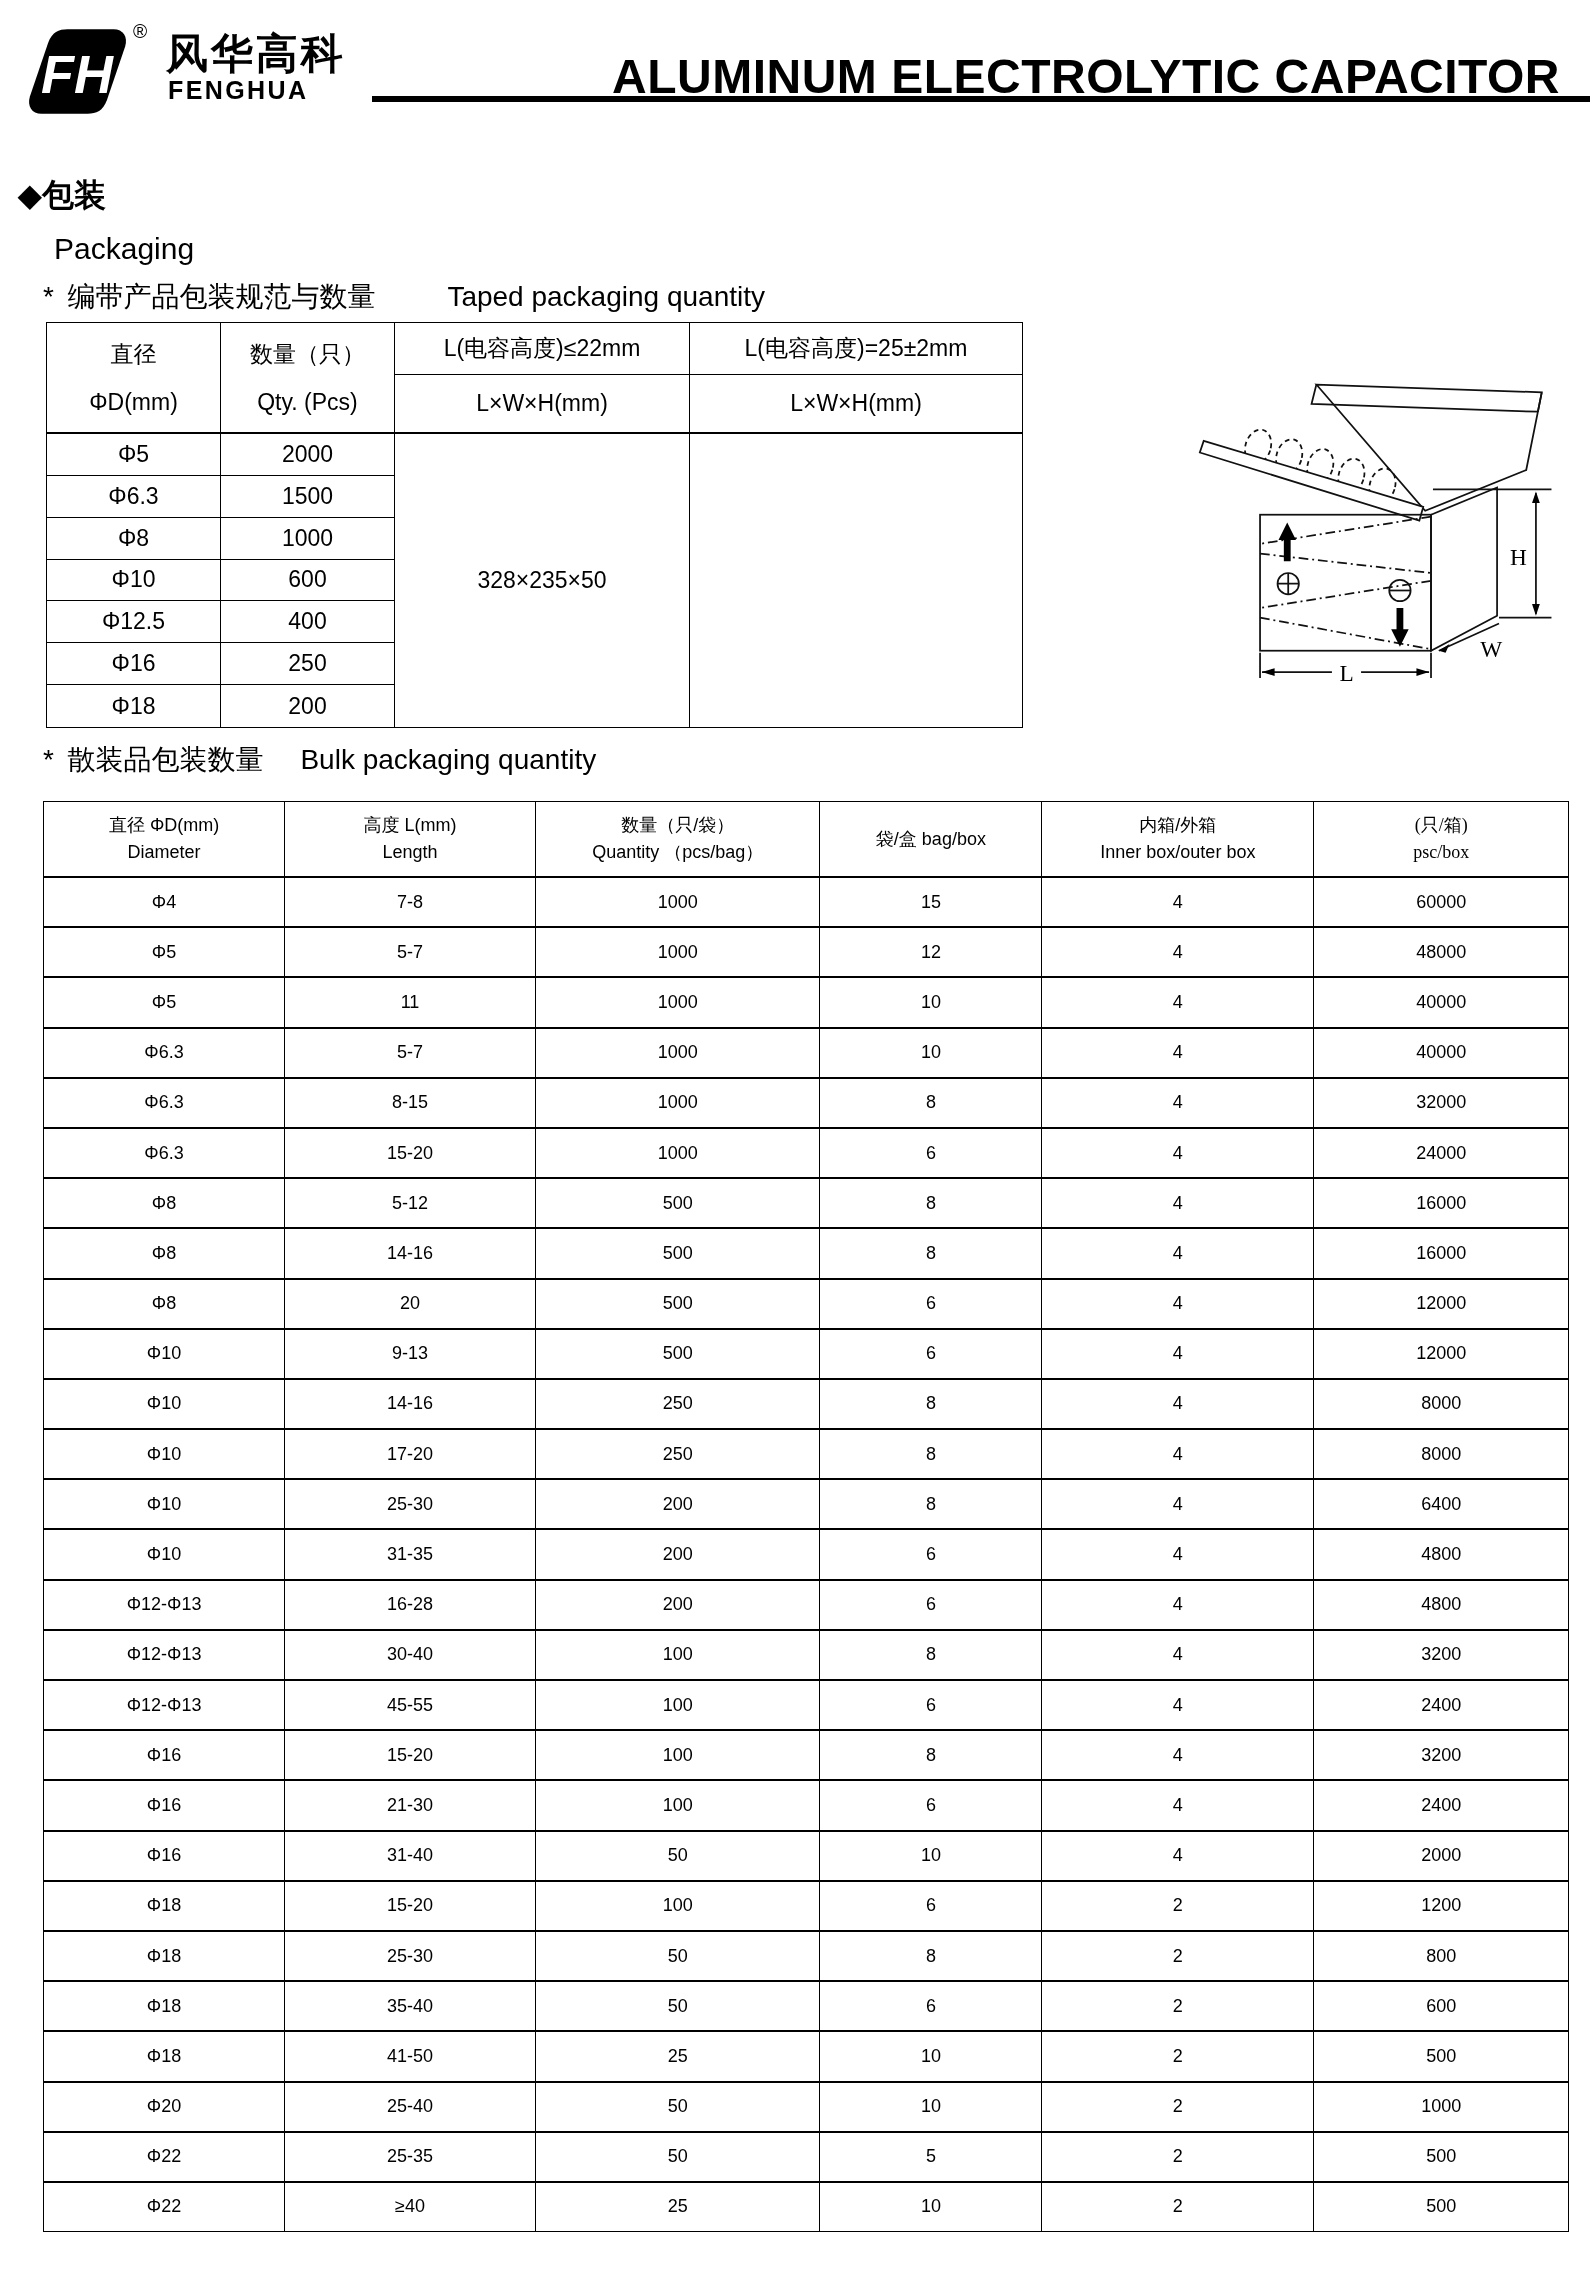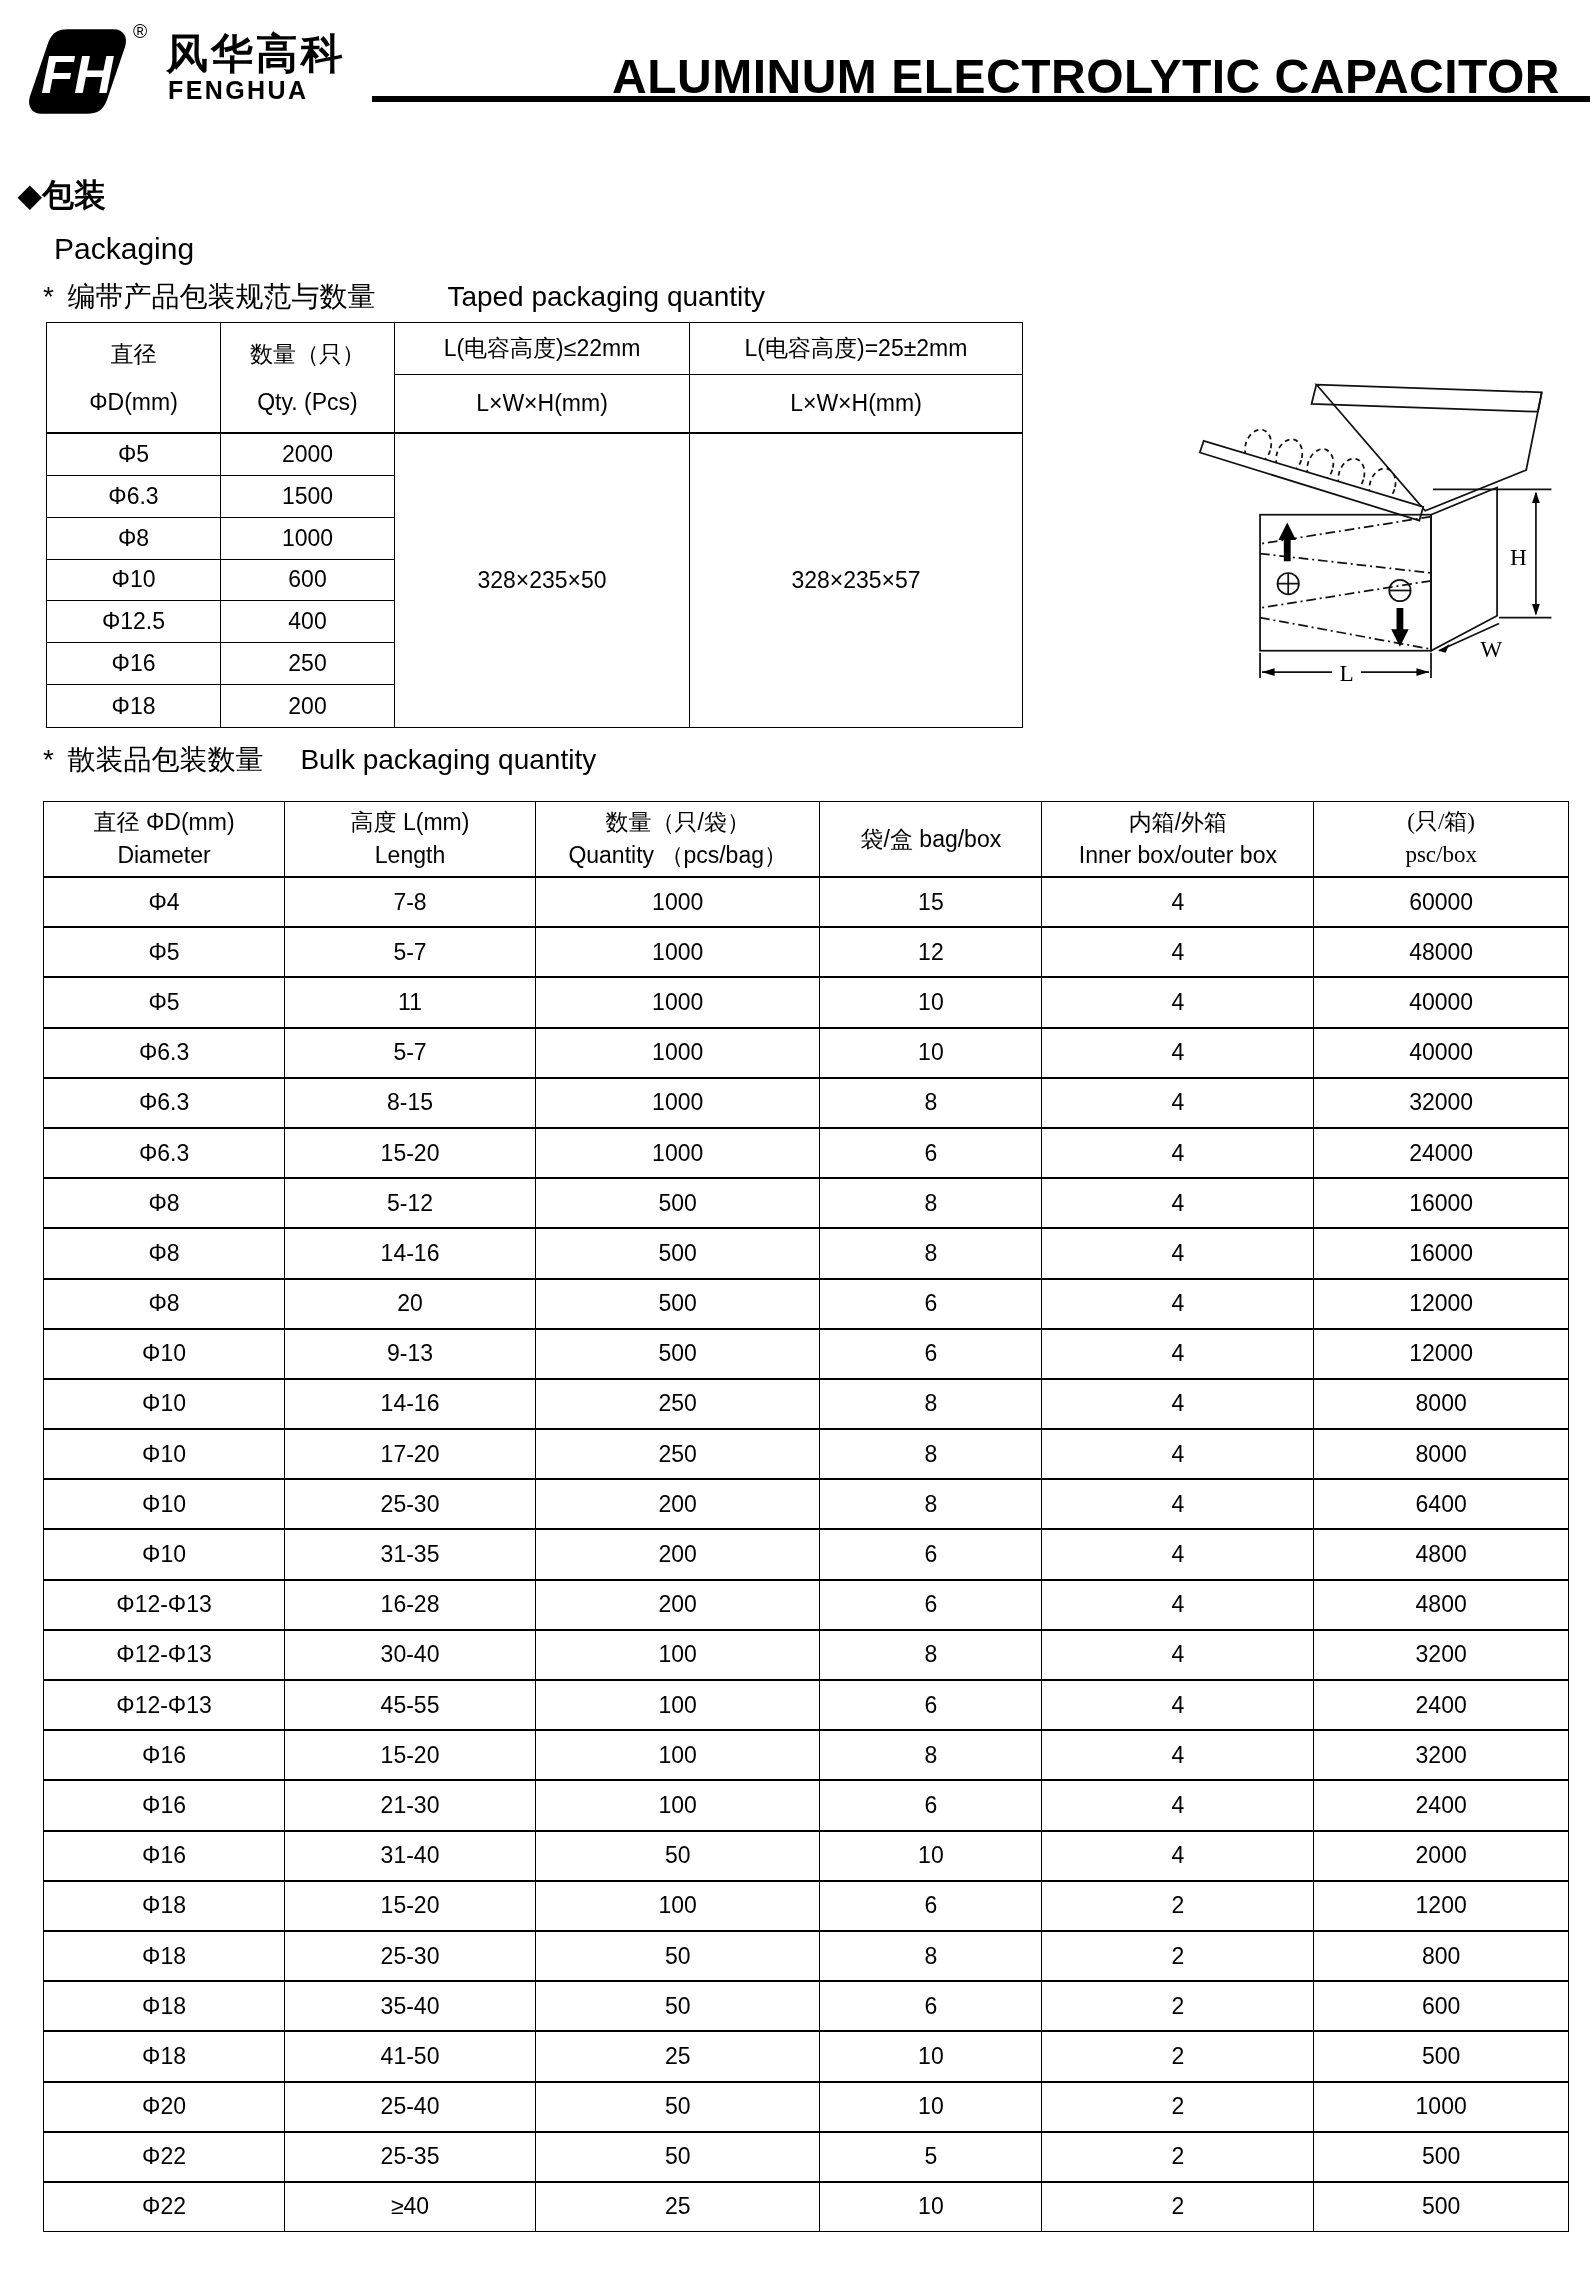--- a/index.html
+++ b/index.html
@@ -33,21 +33,21 @@
   .t1 .hdr2{flex-direction:column;gap:19.3px;}
   .t1 .hb{border-bottom-width:2.9px;}
   .t1 .nr{border-right:none;}
   .t1 .nb{border-bottom:none;}
 
   
   .diagram{position:absolute;left:1197px;top:369px;width:367px;height:340px;}
 
   
   .t2{position:absolute;left:43px;top:801px;width:1526px;height:1431px;border:1.9px solid #000;box-sizing:border-box;
-      display:flex;flex-direction:column;font-size:23px;text-align:center;}
+      display:flex;flex-direction:column;font-size:18px;text-align:center;}
   .t2 .thead{display:flex;flex:0 0 76px;border-bottom:2.9px solid #000;box-sizing:border-box;}
   .t2 .th{display:flex;flex-direction:column;align-items:center;justify-content:center;gap:6.8px;
           border-right:1.9px solid #000;box-sizing:border-box;line-height:1.15;}
   .t2 .th span:empty{display:none;}
   .t2 .thead .th:last-child{border-right:none;font-family:Liberation Serif, serif;}
   .t2 .tbody{flex:1;display:flex;flex-direction:column;}
   .t2 .tr{flex:1;display:flex;border-bottom:2.9px solid #000;box-sizing:border-box;}
   .t2 .tr:last-child{border-bottom:none;}
   .t2 .td{display:flex;align-items:center;justify-content:center;border-right:1.9px solid #000;box-sizing:border-box;}
   .t2 .tr .td:last-child{border-right:none;}
@@ -82,21 +82,20 @@
     </div>
     <div class="c hdr2 hb" style="grid-area:1/2/3/3">
       <span>数量（只）</span>
       <span>Qty. (Pcs)</span>
     </div>
     <div class="c" style="grid-area:1/3/2/4">L(电容高度)≤22mm</div>
     <div class="c nr" style="grid-area:1/4/2/5">L(电容高度)=25±2mm</div>
     <div class="c hb" style="grid-area:2/3/3/4">L×W×H(mm)</div>
     <div class="c nr hb" style="grid-area:2/4/3/5">L×W×H(mm)</div>
     <div class="c nb" style="grid-area:3/3/10/4">328×235×50</div>
-    <div class="c nr nb" style="grid-area:3/4/10/5">328×235×57</div>
 
   <div class="c" style="grid-area: 3 / 1 / 4 / 2;">Φ5</div>
       <div class="c" style="grid-area: 3 / 2 / 4 / 3;">2000</div>
       <div class="c" style="grid-area: 4 / 1 / 5 / 2;">Φ6.3</div>
       <div class="c" style="grid-area: 4 / 2 / 5 / 3;">1500</div>
       <div class="c" style="grid-area: 5 / 1 / 6 / 2;">Φ8</div>
       <div class="c" style="grid-area: 5 / 2 / 6 / 3;">1000</div>
       <div class="c" style="grid-area: 6 / 1 / 7 / 2;">Φ10</div>
       <div class="c" style="grid-area: 6 / 2 / 7 / 3;">600</div>
       <div class="c" style="grid-area: 7 / 1 / 8 / 2;">Φ12.5</div>

